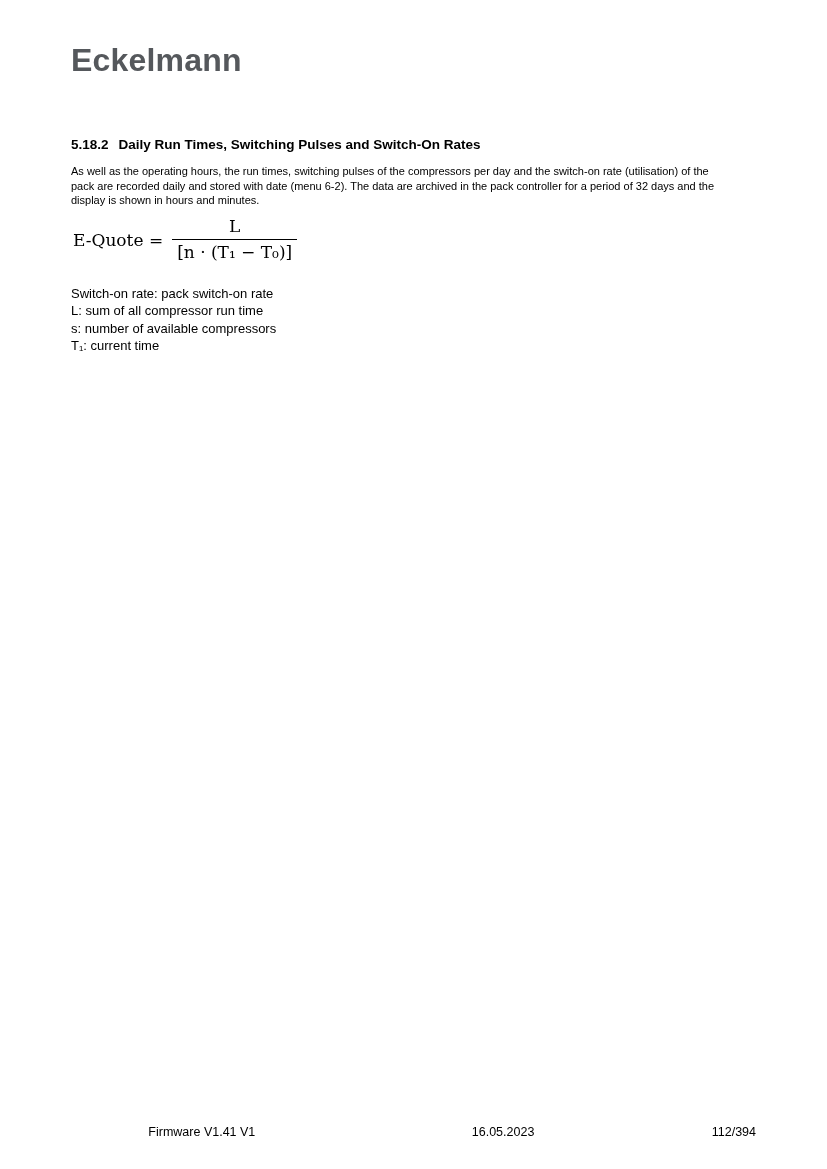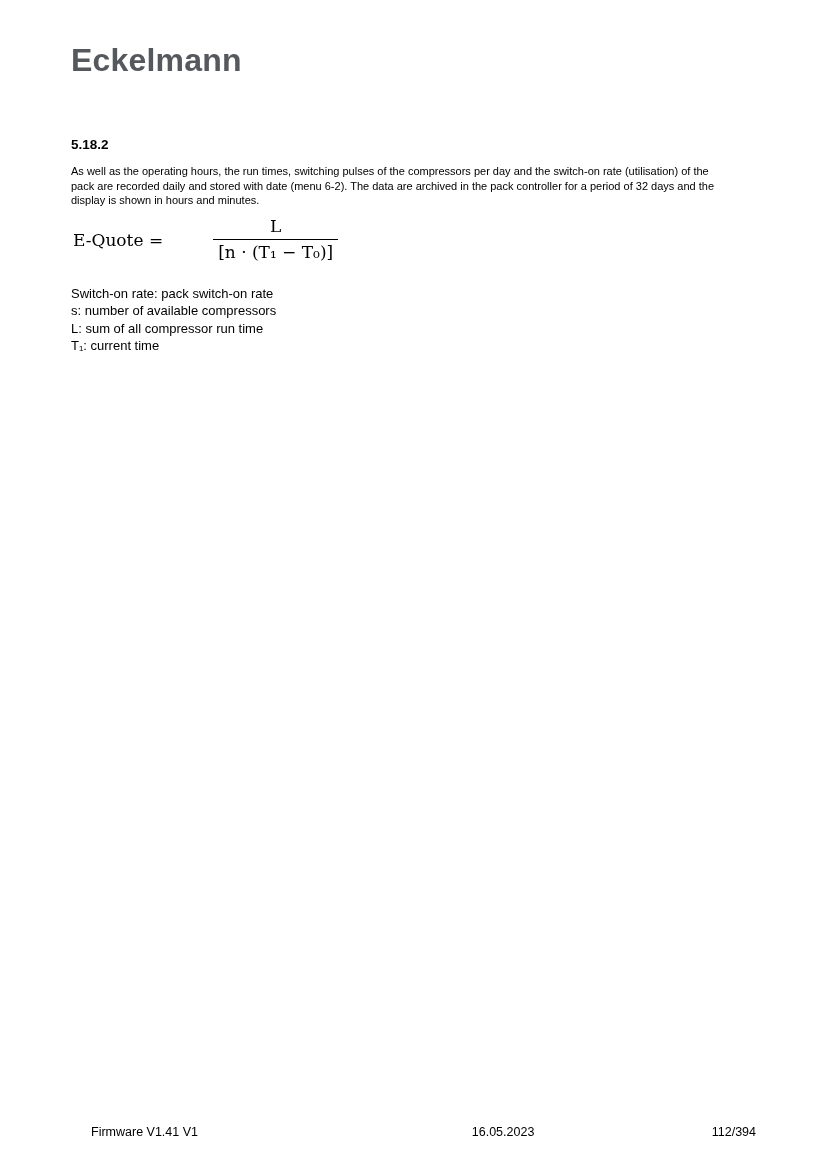--- a/index.html
+++ b/index.html
@@ -38,21 +38,20 @@
     line-height: 1.33;
     margin: 12px 0 0 0;
     max-width: 692px;
   }
   .formula {
     margin: 9px 0 0 2px;
     font-family: "DejaVu Serif", "Liberation Serif", serif;
     font-size: 17px;
     display: flex;
     align-items: center;
-    gap: 41px;
   }
   .formula-lhs { margin-right: 9px; white-space: nowrap; }
   .frac {
     display: inline-flex;
     flex-direction: column;
     text-align: center;
   }
   .frac .num { padding: 0 4px 2px 4px; line-height: 1.15; }
   .frac .den { border-top: 1.2px solid #000; padding: 2px 5px 0 5px; line-height: 1.2; white-space: nowrap; }
   .definitions {
@@ -61,50 +60,51 @@
     line-height: 1.33;
   }
   .footer {
     position: absolute;
     left: 71px;
     right: 71px;
     bottom: 30px;
     display: flex;
     font-size: 12.5px;
   }
-  .footer .f-left  { flex: 1; text-align: left; margin-left: 20px; }
+  .footer .f-left  { flex: 1; text-align: center; margin-left: 20px; }
   .footer .f-center{ flex: 1; text-align: right; }
   .footer .f-right { flex: 1; text-align: right; }
 </style>
 </head>
 <body>
 
 <div class="page">
 
   <div class="logo">Eckelmann</div>
 
   <h1 class="heading">
     <span>5.18.2</span>
+    <span>Daily Run Times, Switching Pulses and Switch-On Rates</span>
   </h1>
 
   <p class="para">As well as the operating hours, the run times, switching pulses of the compressors per day and the switch-on rate (utilisation) of the pack are recorded daily and stored with date (menu 6-2). The data are archived in the pack controller for a period of 32 days and the display is shown in hours and minutes.</p>
 
 
   <div class="formula">
     <span class="formula-lhs">E-Quote =</span>
     <span class="frac">
       <span class="num">L</span>
       <span class="den">[n · (T₁ − T₀)]</span>
     </span>
   </div>
 
   <div class="definitions">
     <div>Switch-on rate: pack switch-on rate</div>
+    <div>L: sum of all compressor run time</div>
     <div>s: number of available compressors</div>
-    <div>L: sum of all compressor run time</div>
     <div>T₁: current time</div>
   </div>
 
   <div class="footer">
     <span class="f-left">Firmware V1.41 V1</span>
     <span class="f-center">16.05.2023</span>
     <span class="f-right">112/394</span>
   </div>
 
 </div>

